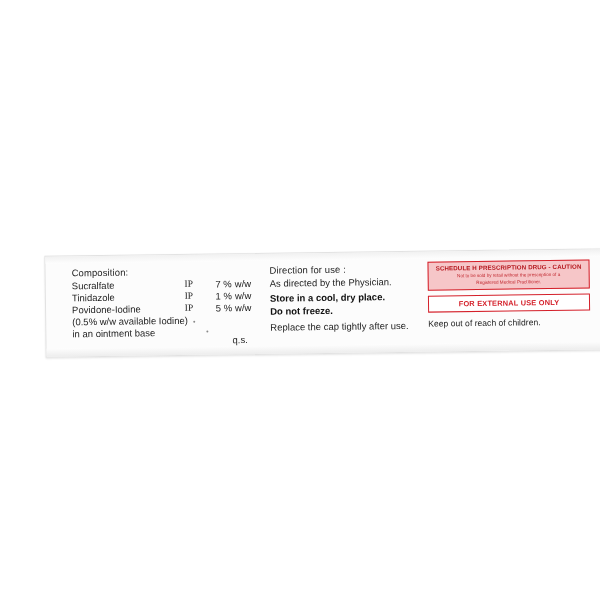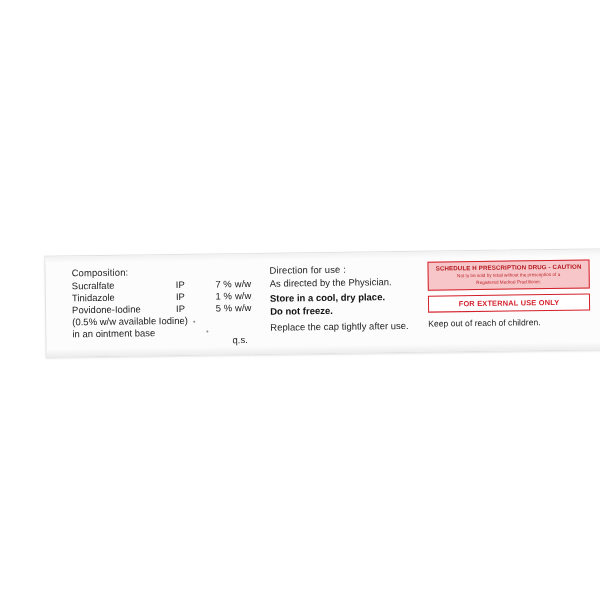--- a/index.html
+++ b/index.html
@@ -89,21 +89,21 @@
     font-size: 9.5px;
     color: #1d1d1d;
     line-height: 1.22;
   }
   table.comp td {
     padding: 0 0 0.5px 0;
     white-space: nowrap;
     vertical-align: top;
   }
   table.comp td.name { width: 104px; }
-  table.comp td.ip   { width: 26px; text-align: left; }
+  table.comp td.ip   { width: 26px; text-align: center; font-family: Liberation Serif, serif; }
   table.comp td.pct  { width: 30px; text-align: right; padding-right: 3px; }
   table.comp td.unit { text-align: right; }
 
   .sub-iodine {
     font-size: 9.5px;
     color: #1d1d1d;
     line-height: 1.2;
     white-space: nowrap;
   }
   .base-row {

